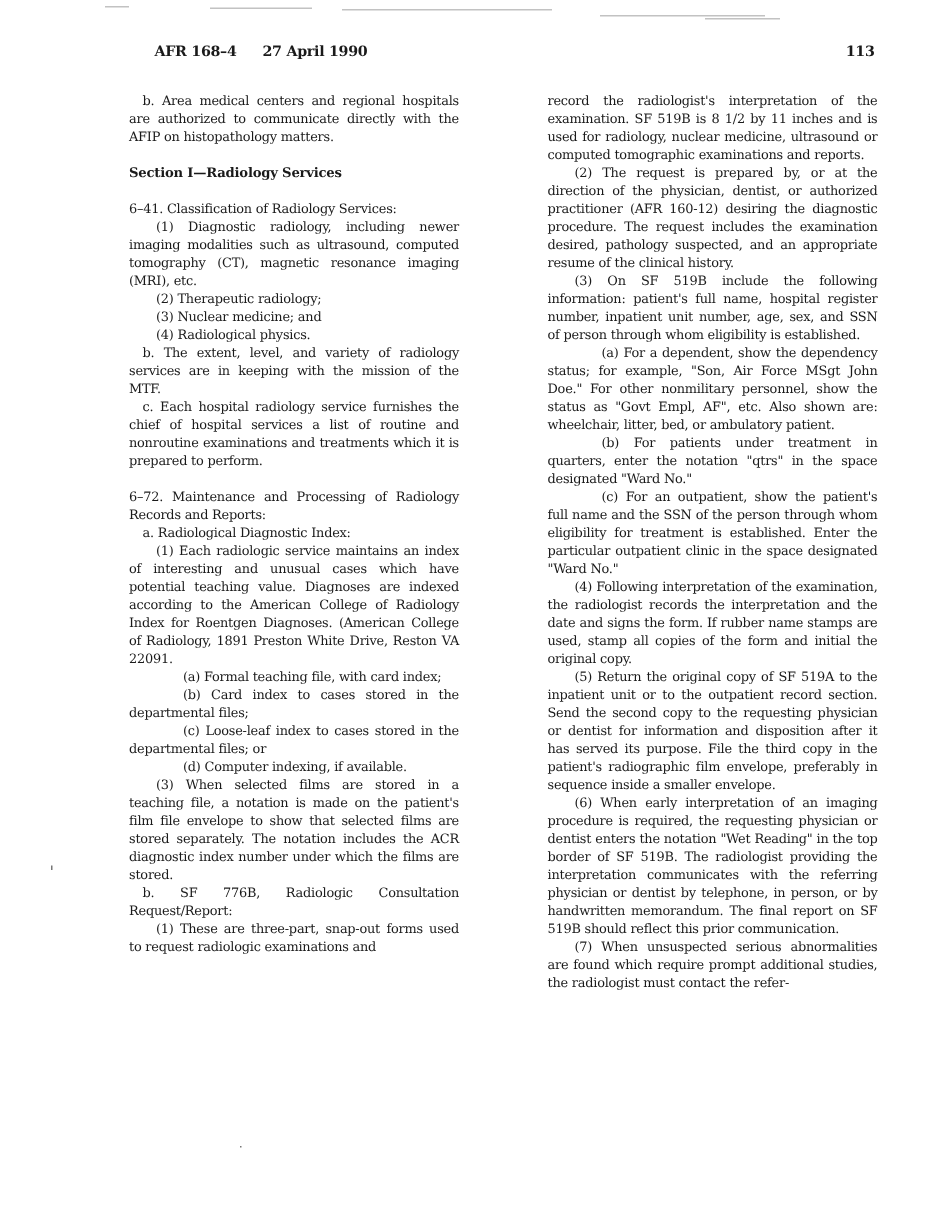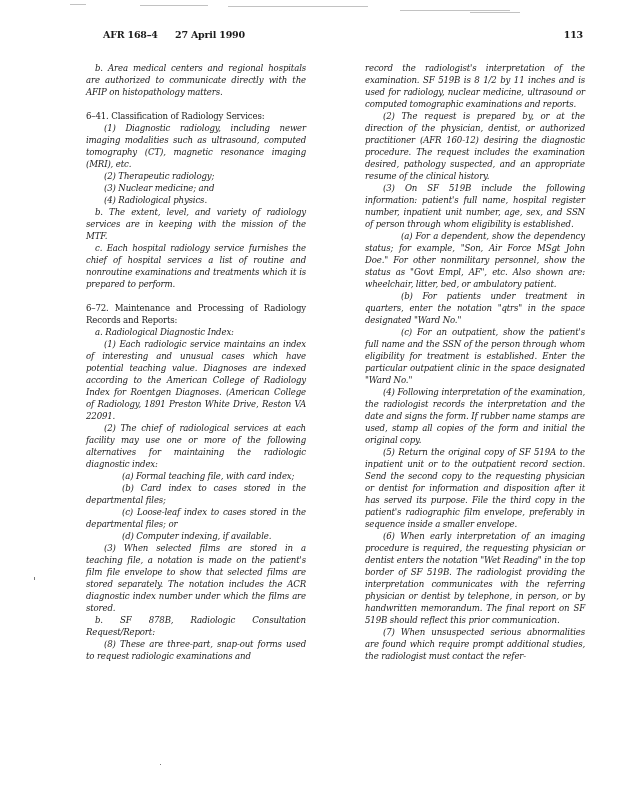--- a/index.html
+++ b/index.html
@@ -41,21 +41,21 @@
       top: 62px;
       width: 220px;
       font-size: 8.6px;
       line-height: 12px;
       text-align: justify;
       letter-spacing: -0.15px;
     }
     .col-left { left: 86px; }
     .col-right { left: 365px; }
 
-    .p { margin: 0; font-style: italic; }
+    .p { margin: 0; }
     .ind1 { text-indent: 9px; }
     .ind2 { text-indent: 18px; }
     .ind3 { text-indent: 36px; }
     .heading {
       font-weight: bold;
       margin: 12px 0 0 0;
       font-size: 8.8px;
     }
     .para-heading {
       font-weight: normal;
@@ -80,38 +80,38 @@
 <div class="speck" style="top:764px;left:160px;height:1px;"></div>
 
 <header class="header">
   <span class="doc-id">AFR 168–4</span>
   <span class="doc-date">27 April 1990</span>
   <span class="page-num">113</span>
 </header>
 
 <section class="column col-left">
   <p class="p ind1">b. Area medical centers and regional hospitals are authorized to communicate directly with the AFIP on histopathology matters.</p>
+  <p class="heading">Section I—Radiology Services</p>
   <p class="para-heading">6–41. Classification of Radiology Services:</p>
   <p class="p ind2">(1) Diagnostic radiology, including newer imaging modalities such as ultrasound, computed tomography (CT), magnetic resonance imaging (MRI), etc.</p>
   <p class="p ind2">(2) Therapeutic radiology;</p>
   <p class="p ind2">(3) Nuclear medicine; and</p>
   <p class="p ind2">(4) Radiological physics.</p>
   <p class="p ind1">b. The extent, level, and variety of radiology services are in keeping with the mission of the MTF.</p>
   <p class="p ind1">c. Each hospital radiology service furnishes the chief of hospital services a list of routine and nonroutine examinations and treatments which it is prepared to perform.</p>
   <p class="para-heading">6–72. Maintenance and Processing of Radiology Records and Reports:</p>
   <p class="p ind1">a. Radiological Diagnostic Index:</p>
   <p class="p ind2">(1) Each radiologic service maintains an index of interesting and unusual cases which have potential teaching value. Diagnoses are indexed according to the American College of Radiology Index for Roentgen Diagnoses. (American College of Radiology, 1891 Preston White Drive, Reston VA 22091.</p>
-  <p class="p ind2">(2) The chief of radiological services at each facility may use one or more of the following alternatives for maintaining the radiologic diagnostic index:</p>
   <p class="p ind3">(a) Formal teaching file, with card index;</p>
   <p class="p ind3">(b) Card index to cases stored in the departmental files;</p>
   <p class="p ind3">(c) Loose-leaf index to cases stored in the departmental files; or</p>
   <p class="p ind3">(d) Computer indexing, if available.</p>
   <p class="p ind2">(3) When selected films are stored in a teaching file, a notation is made on the patient's film file envelope to show that selected films are stored separately. The notation includes the ACR diagnostic index number under which the films are stored.</p>
-  <p class="p ind1">b. SF 878B, Radiologic Consultation Request/Report:</p>
-  <p class="p ind2">(8) These are three-part, snap-out forms used to request radiologic examinations and</p>
+  <p class="p ind1">b. SF 776B, Radiologic Consultation Request/Report:</p>
+  <p class="p ind2">(1) These are three-part, snap-out forms used to request radiologic examinations and</p>
 </section>
 
 <section class="column col-right">
   <p class="p">record the radiologist's interpretation of the examination. SF 519B is 8 1/2 by 11 inches and is used for radiology, nuclear medicine, ultrasound or computed tomographic examinations and reports.</p>
   <p class="p ind2">(2) The request is prepared by, or at the direction of the physician, dentist, or authorized practitioner (AFR 160-12) desiring the diagnostic procedure. The request includes the examination desired, pathology suspected, and an appropriate resume of the clinical history.</p>
   <p class="p ind2">(3) On SF 519B include the following information: patient's full name, hospital register number, inpatient unit number, age, sex, and SSN of person through whom eligibility is established.</p>
   <p class="p ind3">(a) For a dependent, show the dependency status; for example, "Son, Air Force MSgt John Doe." For other nonmilitary personnel, show the status as "Govt Empl, AF", etc. Also shown are: wheelchair, litter, bed, or ambulatory patient.</p>
   <p class="p ind3">(b) For patients under treatment in quarters, enter the notation "qtrs" in the space designated "Ward No."</p>
   <p class="p ind3">(c) For an outpatient, show the patient's full name and the SSN of the person through whom eligibility for treatment is established. Enter the particular outpatient clinic in the space designated "Ward No."</p>
   <p class="p ind2">(4) Following interpretation of the examination, the radiologist records the interpretation and the date and signs the form. If rubber name stamps are used, stamp all copies of the form and initial the original copy.</p>

